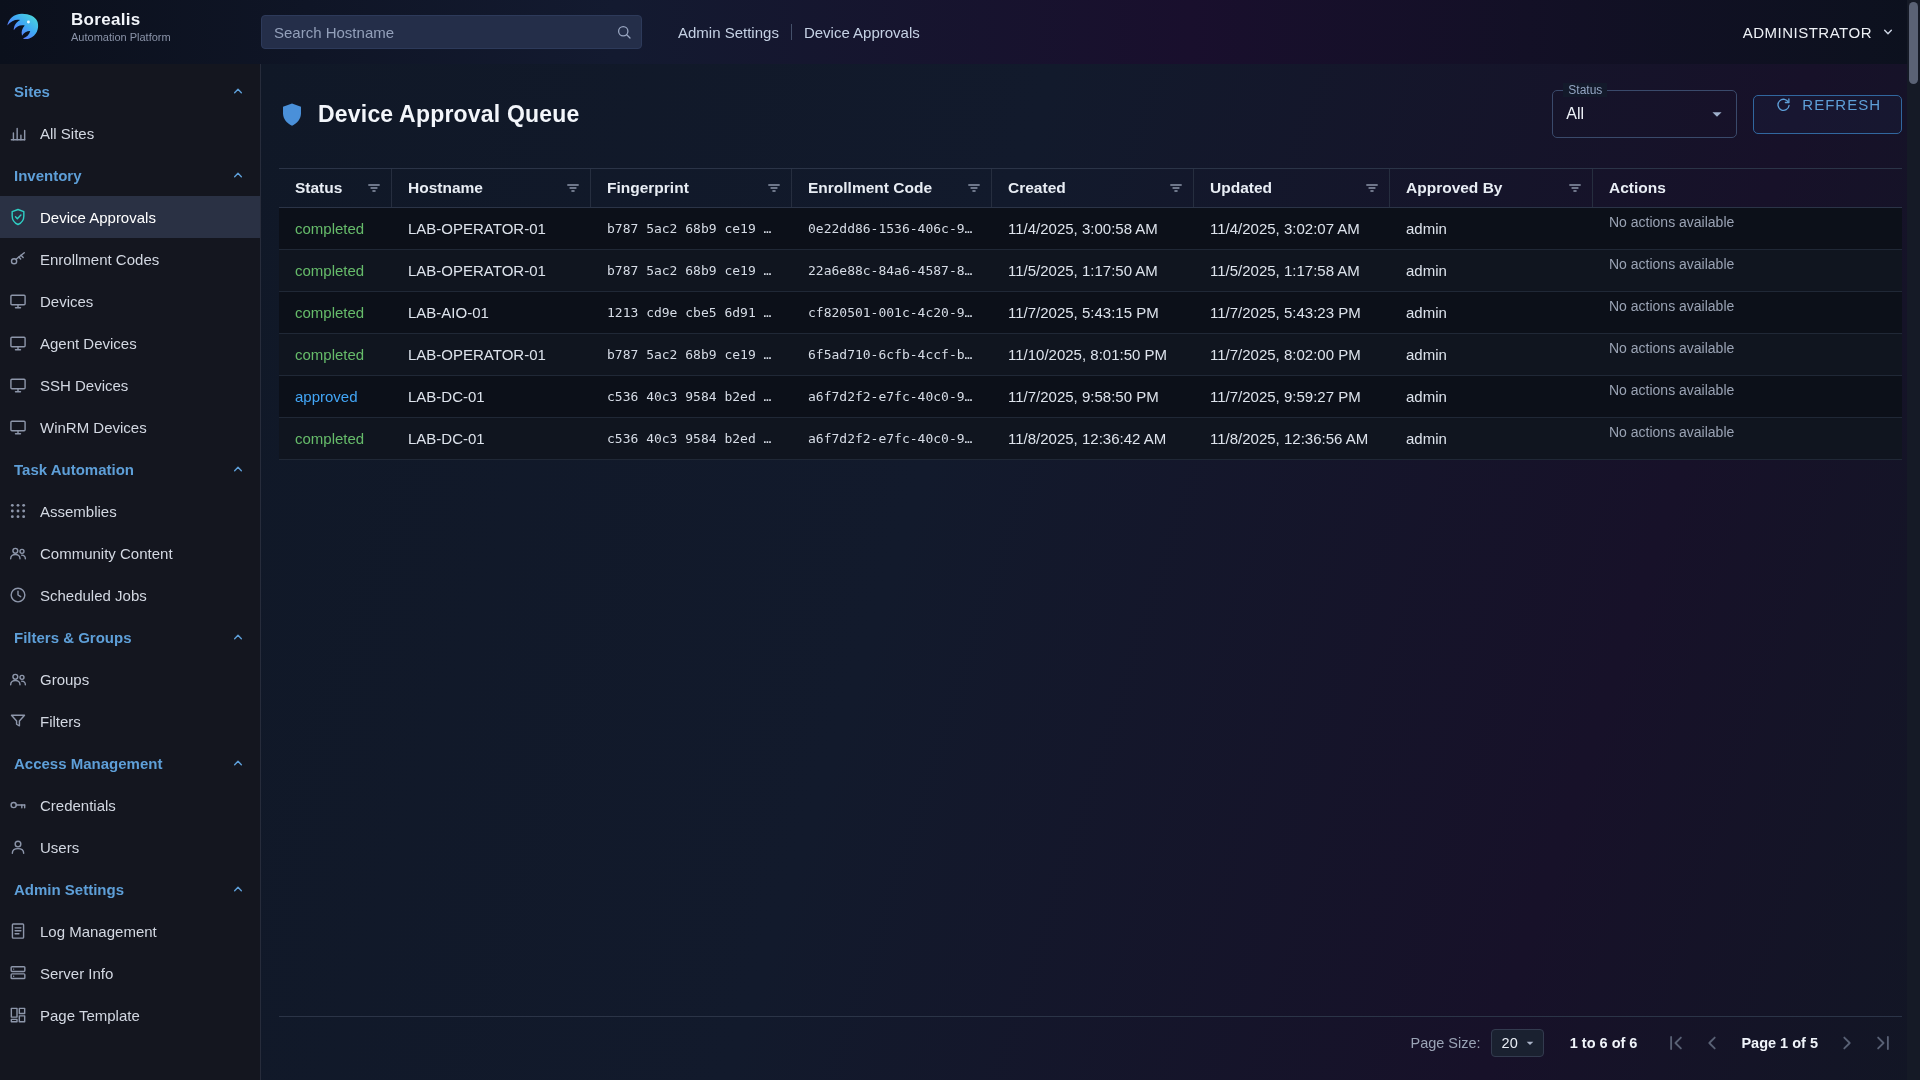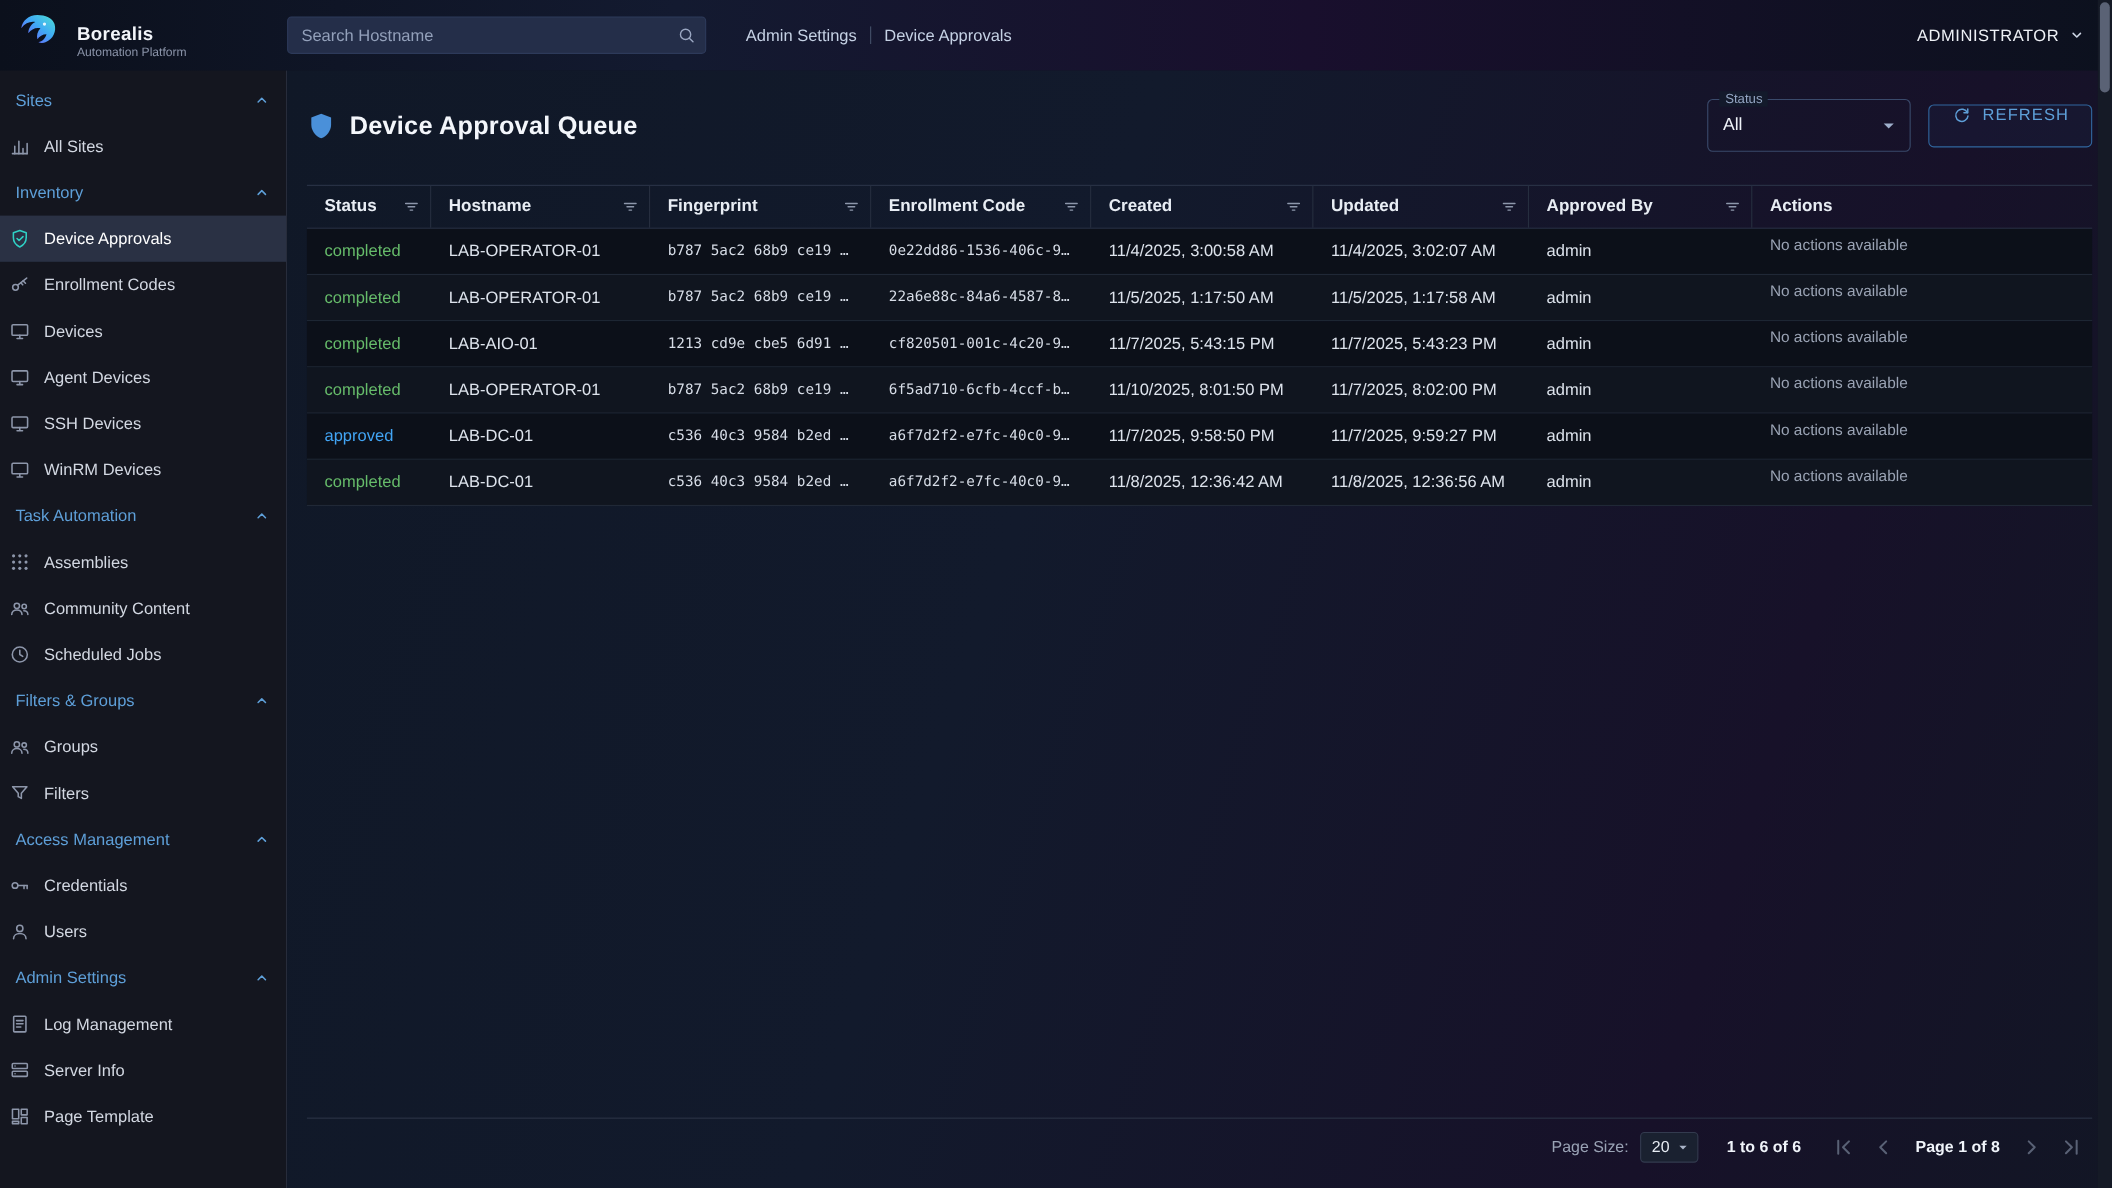--- a/index.html
+++ b/index.html
@@ -3,41 +3,41 @@
 <meta charset="utf-8">
 <style>
   *{margin:0;padding:0;box-sizing:border-box}
   html,body{background:#0a0e17;font-family:"Liberation Sans",sans-serif}
   #app{position:relative;width:1920px;height:1080px;overflow:hidden;background:#0d1220;color:#dfe4ec;cursor:default}
   .icn{width:100%;height:100%;display:block;fill:none;stroke:currentColor;stroke-width:1.7;stroke-linecap:round;stroke-linejoin:round}
 
   
   .topbar{position:absolute;left:0;top:0;width:1920px;height:64px;display:flex;align-items:center;
     background:linear-gradient(90deg,#0b101c 0%,#131a30 32%,#190f2d 62%,#0c111e 100%);z-index:5}
-  .brand{width:261px;display:flex;align-items:flex-end;gap:14px;padding-left:12px;flex:none}
+  .brand{width:261px;display:flex;align-items:flex-start;gap:27px;padding-left:0;flex:none}
   .logo{width:44px;height:44px;flex:none}
   .brand-name{font-size:17px;font-weight:bold;color:#f2f5fa;letter-spacing:.3px}
   .brand-sub{font-size:11px;color:#8a93a8;margin-top:1px}
   .search-wrap{position:relative;width:381px;height:34px;flex:none}
   .search-input{width:100%;height:100%;background:#242e49;border:1px solid #2d3a5a;border-radius:4px;color:#e6ebf4;
     font-size:15px;padding:0 36px 0 12px;outline:none;font-family:"Liberation Sans",sans-serif}
   .search-input::placeholder{color:#93a0ba}
   .search-icon{position:absolute;right:9px;top:8px;width:18px;height:18px;color:#9aa7c2}
   .breadcrumb{display:flex;align-items:center;margin-left:36px;font-size:15px;gap:12px}
   .crumb{color:#c5d1e4;cursor:pointer;white-space:nowrap}
   .crumb-divider{width:1px;height:16px;background:#44506a}
   .user-menu{margin-left:auto;margin-right:22px;display:flex;align-items:center;gap:6px;font-size:15px;font-weight:500;
     letter-spacing:.5px;color:#eef1f6;cursor:pointer;white-space:nowrap}
   .user-caret{width:20px;height:20px;color:#cdd5e4}
 
   
   .sidebar{position:absolute;left:0;top:64px;bottom:0;width:261px;background:#14161f;border-right:1px solid #272c3b;
     padding-top:6px;overflow:hidden}
   .sb-head{height:42px;display:flex;align-items:center;justify-content:space-between;padding:0 12px 0 14px;cursor:pointer}
-  .sb-head-label{color:var(--accent);font-size:15px;font-weight:normal}
+  .sb-head-label{color:var(--accent);font-size:15px;font-weight:bold}
   .sb-chev{width:20px;height:20px;color:var(--accent)}
   .sb-item{height:42px;display:flex;align-items:center;gap:12px;padding-left:8px;cursor:pointer;color:#d3d8e2;font-size:15px}
   .sb-item.indent{}
   .sb-icon{width:20px;height:20px;color:#8d96aa;flex:none}
   .sb-item.selected{background:#2a3144}
   .sb-item.selected .sb-icon{color:var(--selected-icon)}
   .sb-item.selected .sb-label{color:#ffffff;font-weight:500}
   .sb-label{white-space:nowrap}
 
   
@@ -555,21 +555,21 @@
             <svg viewBox="0 0 24 24" class="icn">
               <path d="M7.5 6.5v11"></path>
               <path d="M16.5 7l-5 5 5 5"></path>
             </svg>
           </span>
         <span class="pg-btn">
             <svg viewBox="0 0 24 24" class="icn">
               <path d="M14.5 7l-5 5 5 5"></path>
             </svg>
           </span>
-        <span class="pg-page">Page 1 of 8</span>
+        <span class="pg-page">Page 1 of 5</span>
         <span class="pg-btn">
             <svg viewBox="0 0 24 24" class="icn">
               <path d="M9.5 7l5 5-5 5"></path>
             </svg>
           </span>
         <span class="pg-btn">
             <svg viewBox="0 0 24 24" class="icn">
               <path d="M16.5 6.5v11"></path>
               <path d="M7.5 7l5 5-5 5"></path>
             </svg>

